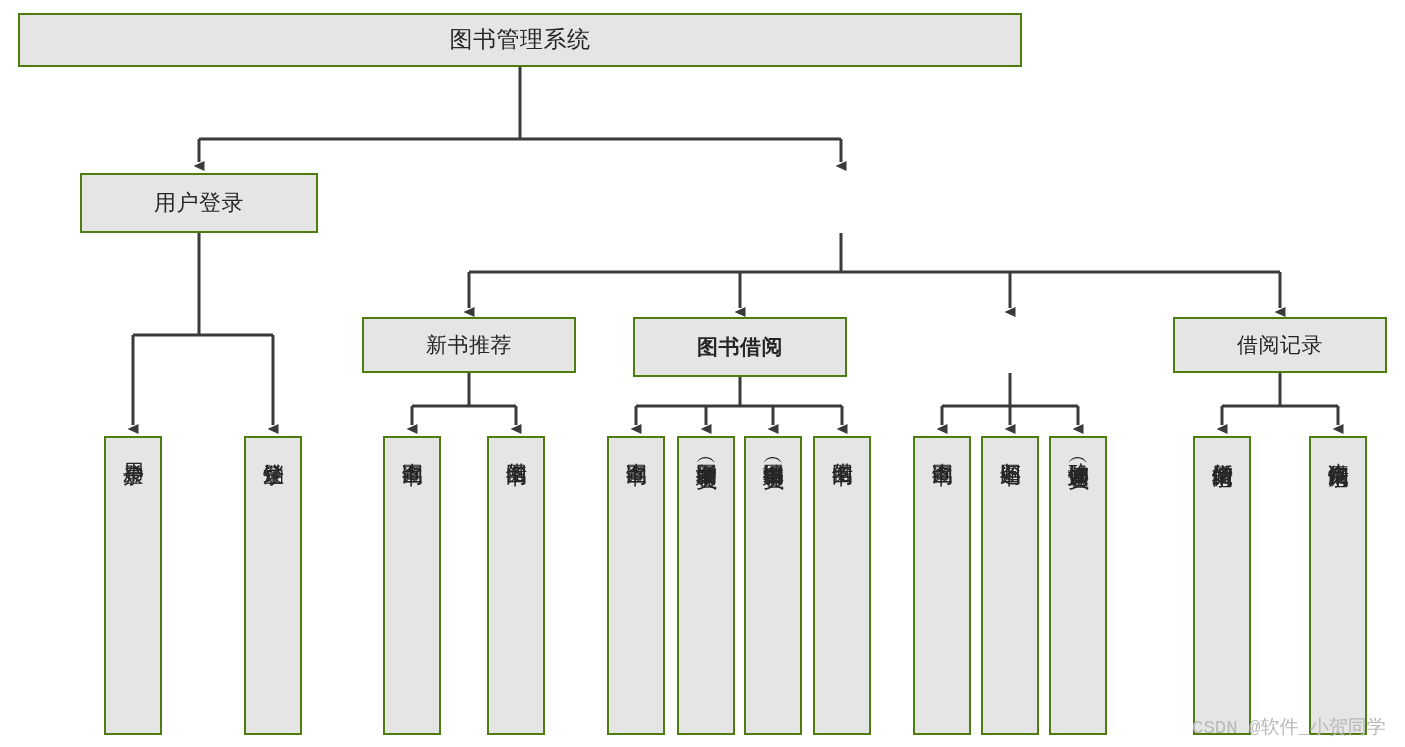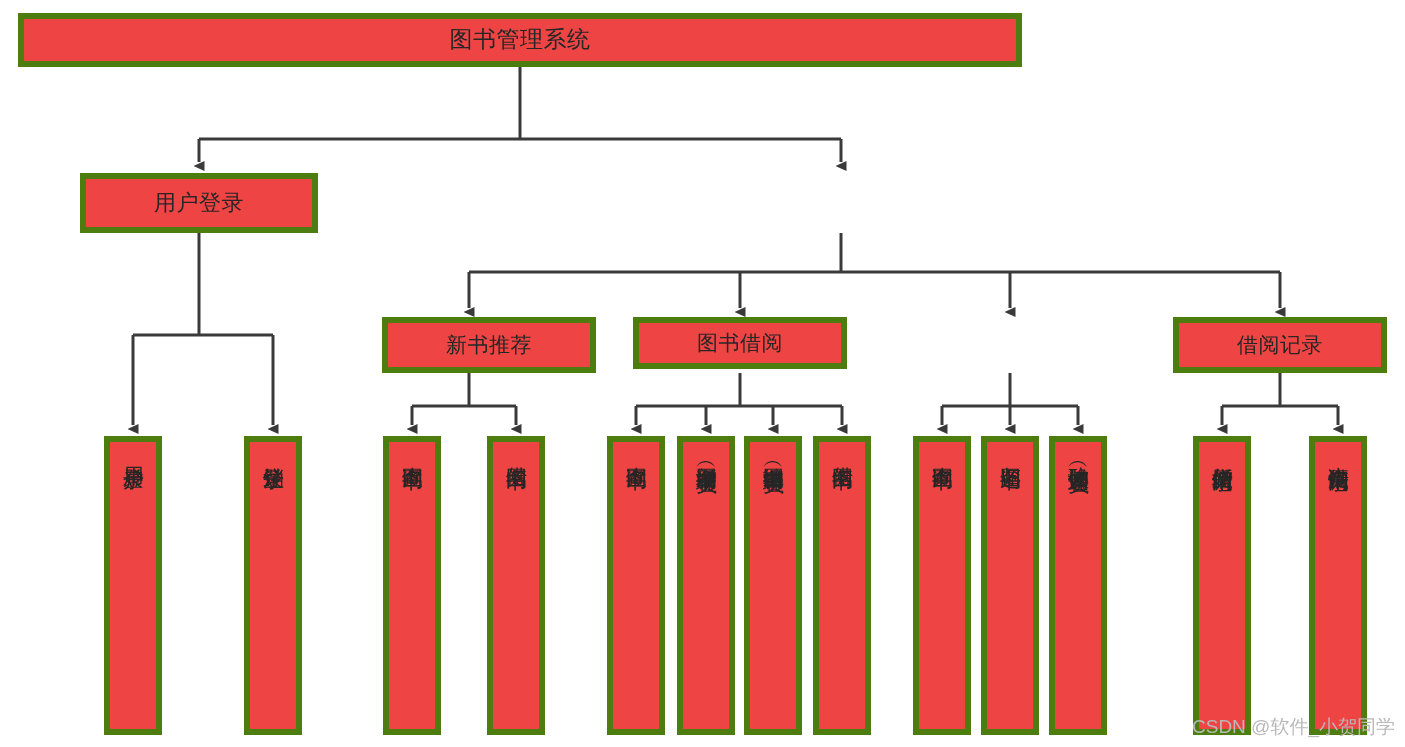--- a/index.html
+++ b/index.html
@@ -22,22 +22,22 @@
     position: absolute;
     left: 0;
     top: 0;
     width: 1405px;
     height: 747px;
     pointer-events: none;
   }
   .node {
     position: absolute;
     box-sizing: border-box;
-    background: #ef4444;
-    border: 6px solid #4d7c0f;
+    background: #e5e5e5;
+    border: 2px solid #4d7c0f;
     display: flex;
     align-items: center;
     justify-content: center;
     color: #262626;
     z-index: 2;
   }
   .node .node-label {
     display: block;
     text-align: center;
     line-height: 1.18;
@@ -57,21 +57,21 @@
     line-height: 1.28;
     letter-spacing: 1px;
     white-space: nowrap;
   }
   .watermark {
     position: absolute;
     color: #b9b9b9;
     font-size: 19px;
     white-space: nowrap;
     z-index: 5;
-    font-family: Liberation Sans, sans-serif;
+    font-family: Liberation Mono, monospace;
   }
 </style>
 </head>
 <body>
 
 <div id="diagram-root">
 
   <svg id="edge-layer" viewBox="0 0 1405 747" width="1405" height="747" xmlns="http://www.w3.org/2000/svg">
     <defs>
       <marker id="arrow" markerWidth="10" markerHeight="11" refX="1" refY="5.5" orient="auto" markerUnits="userSpaceOnUse">
@@ -124,25 +124,25 @@
 
   <div class="node node-root" style="left:18px; top:13px; width:1004px; height:54px;">
     <span class="node-label">图书管理系统</span>
   </div>
 
   <div class="node node-l1" style="left:80px; top:173px; width:238px; height:60px;">
     <span class="node-label">用户登录</span>
   </div>
 
 
-  <div class="node node-l2" style="left:362px; top:317px; width:214px; height:56px;margin-left:20px;">
+  <div class="node node-l2" style="left:362px; top:317px; width:214px; height:56px;">
     <span class="node-label">新书推荐</span>
   </div>
 
-  <div class="node node-l2" style="left:633px; top:317px; width:214px; height:52px;">
+  <div class="node node-l2" style="left:633px; top:317px; width:214px; height:60px;font-weight:bold;">
     <span class="node-label">图书借阅</span>
   </div>
 
 
   <div class="node node-l2" style="left:1173px; top:317px; width:214px; height:56px;">
     <span class="node-label">借阅记录</span>
   </div>
 
   <div class="node node-leaf" style="left:104px; top:436px; width:58px; height:299px;">
     <span class="node-label">用户登录</span>

